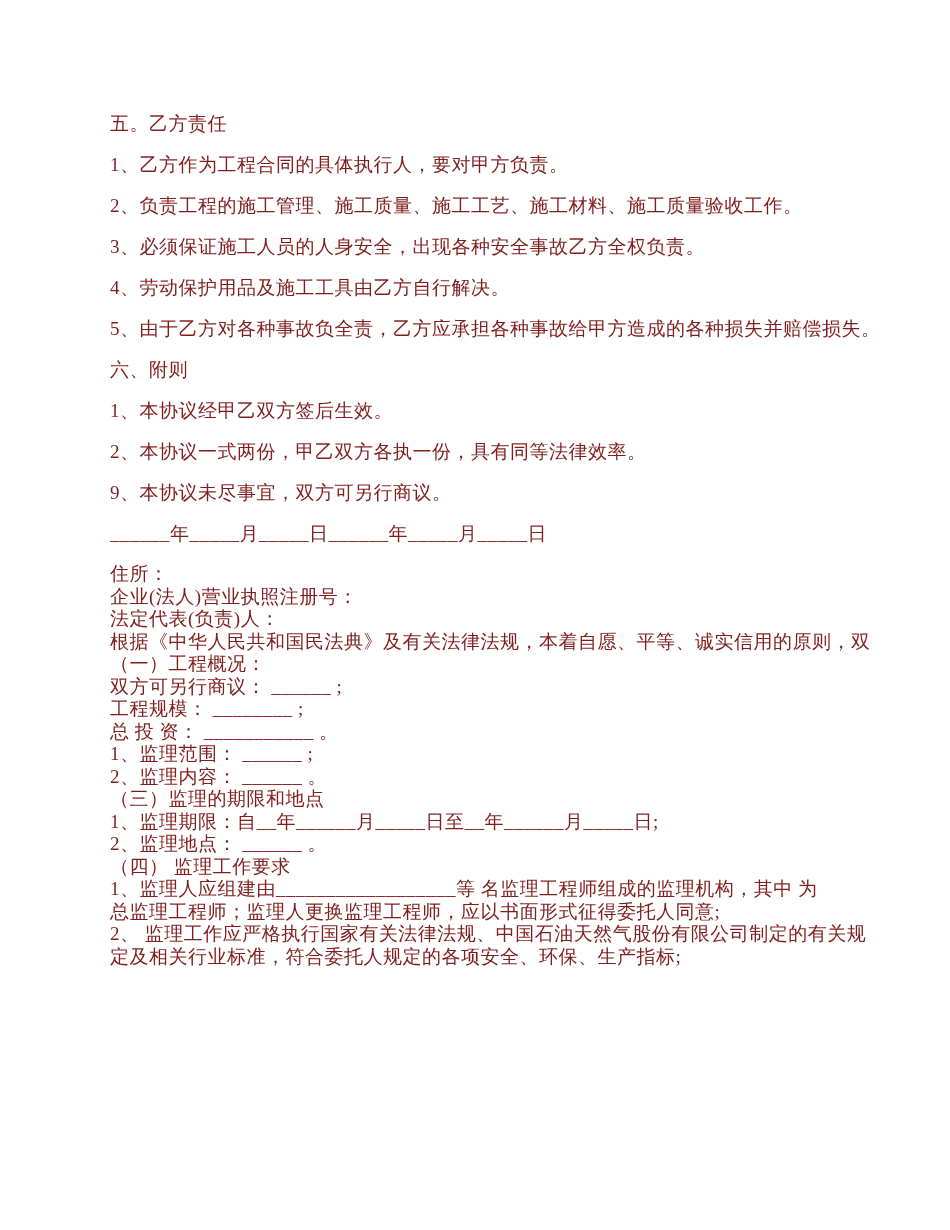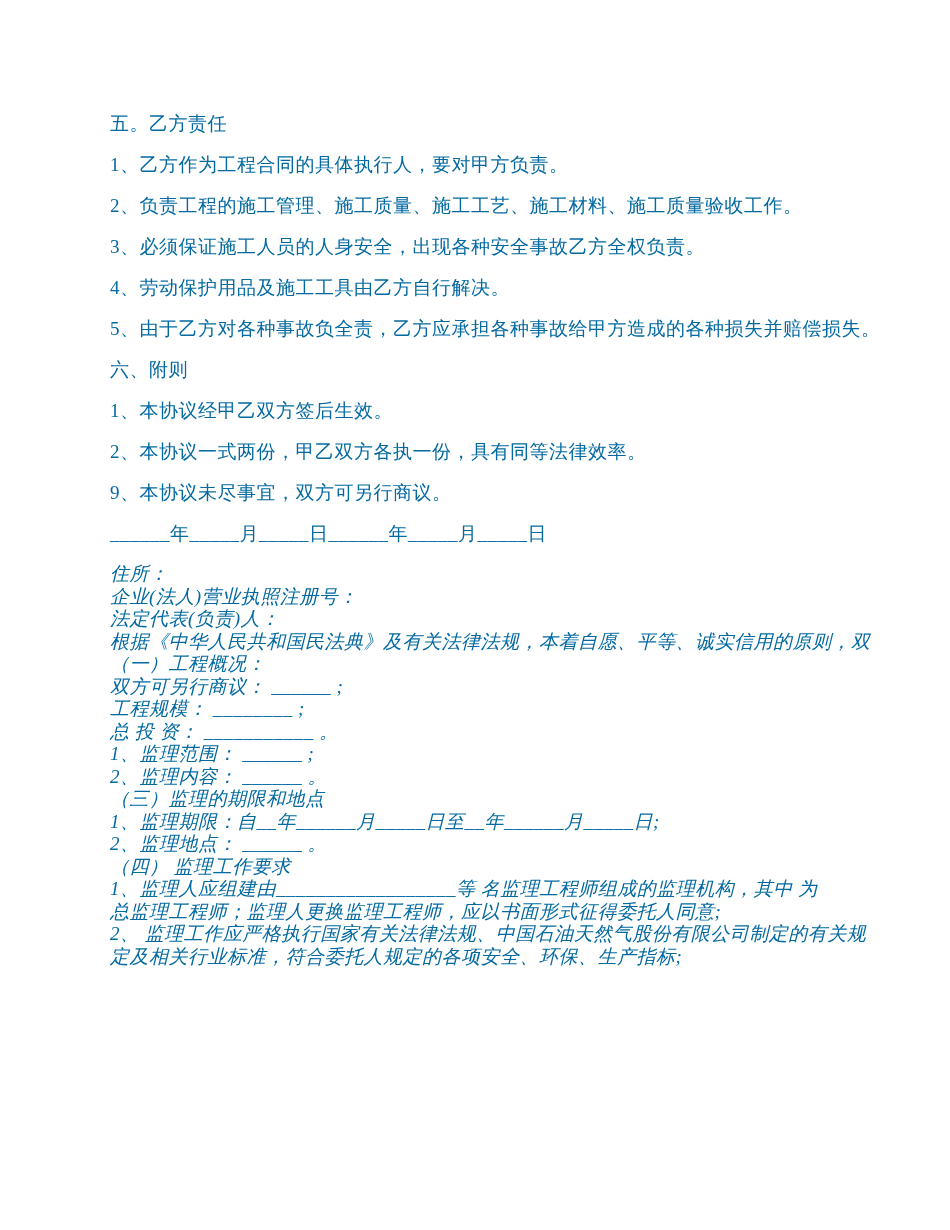--- a/index.html
+++ b/index.html
@@ -9,38 +9,37 @@
   }
   .page {
     position: relative;
     width: 950px;
     height: 1230px;
     background: #ffffff;
     box-sizing: border-box;
     padding: 112px 55px 0 110px;
     overflow: hidden;
     font-family: "Liberation Serif", "DejaVu Serif", serif;
-    color: #0369a1;
+    color: #7f1d1d;
   }
   .para {
     margin: 0 0 18px 0;
     font-size: 19px;
     line-height: 23px;
     white-space: pre;
     letter-spacing: 0.5px;
   }
   .dense {
     margin-top: 0;
   }
   .dense .line {
     font-size: 19px;
     line-height: 22.5px;
     white-space: pre;
     letter-spacing: 0.5px;
-    font-style: italic;
   }
 </style>
 </head>
 <body>
 
 <div class="page">
 
   <p class="para">五。乙方责任</p>
   <p class="para">1、乙方作为工程合同的具体执行人，要对甲方负责。</p>
   <p class="para">2、负责工程的施工管理、施工质量、施工工艺、施工材料、施工质量验收工作。</p>

